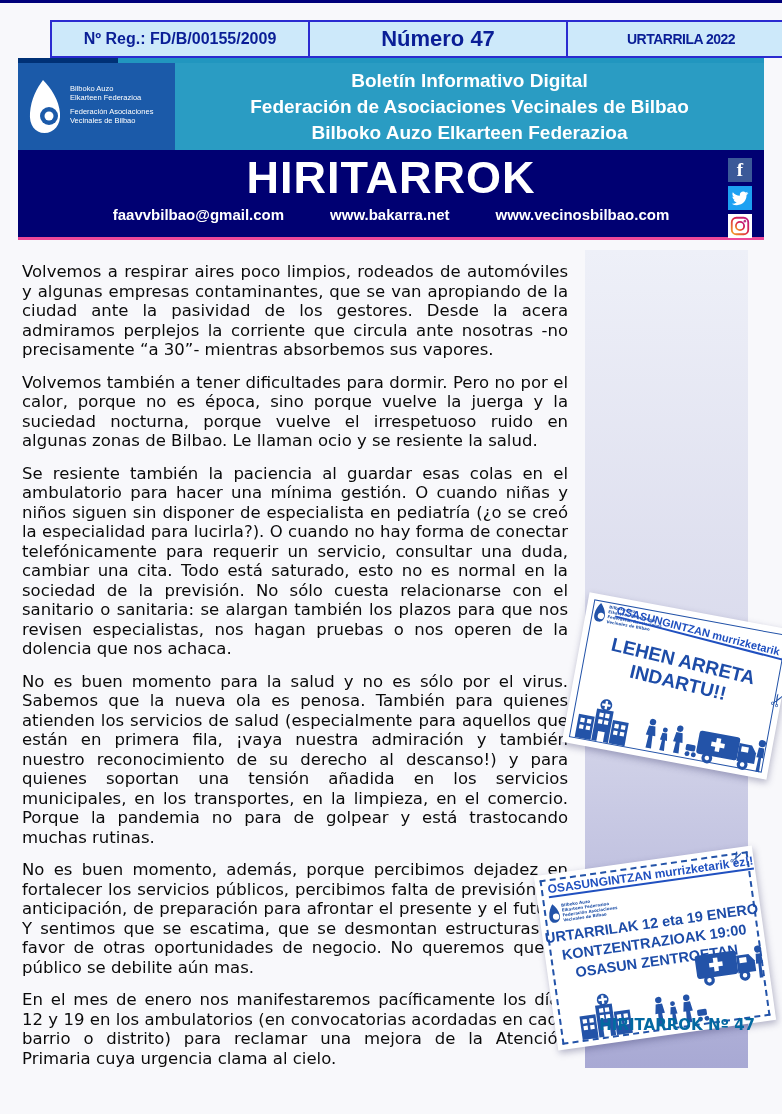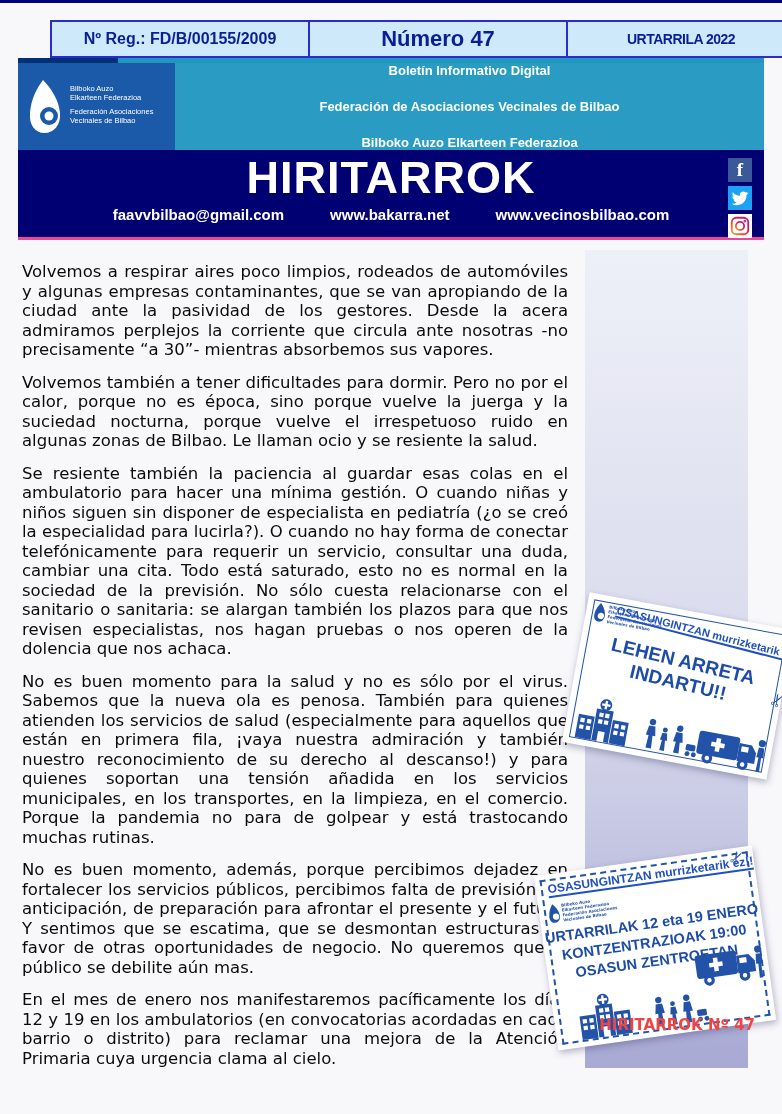--- a/index.html
+++ b/index.html
@@ -23,21 +23,21 @@
   .strip .sl{width:100px;background:#003176;}
   .strip .sr{flex:1;background:#2196bf;}
 
   
   .masthead{position:absolute;left:18px;top:63px;width:746px;height:87px;display:flex;}
   .logo-box{width:157px;background:#1b5aa9;display:flex;align-items:center;padding:6px 4px 6px 10px;box-sizing:border-box;}
   .logo-drop{width:34px;height:58px;flex:none;}
   .logo-texts{margin-left:8px;color:#fff;font-size:7.5px;line-height:9px;font-family:"Liberation Sans",sans-serif;}
   .logo-texts .grp{margin-bottom:5px;}
   .banner{flex:1;background:#2a9cc3;color:#fff;font-weight:bold;text-align:center;display:flex;
-          flex-direction:column;justify-content:space-between;gap:20px;font-size:13px;
+          flex-direction:column;justify-content:center;gap:4px;font-size:19px;
           font-family:"Liberation Sans",sans-serif;}
 
   
   .title-band{position:absolute;left:18px;top:150px;width:746px;height:87px;background:#000072;
               border-bottom:3px solid #ec4899;}
   .band-title{text-align:center;color:#fff;font-size:45px;font-weight:bold;letter-spacing:1px;
               margin-top:3px;line-height:50px;font-family:"Liberation Sans",sans-serif;}
   .contacts{display:flex;justify-content:center;gap:46px;color:#fff;font-weight:bold;font-size:15px;
             margin-top:3px;font-family:"Liberation Sans",sans-serif;}
   .social{position:absolute;right:12px;top:8px;display:flex;flex-direction:column;gap:4px;}
@@ -78,21 +78,21 @@
   .card1 .scissors{right:-3px;top:62px;transform:rotate(-70deg);}
   .card2 .scissors{right:10px;top:0px;transform:rotate(-55deg);}
   .icon-hospital{position:absolute;left:10px;bottom:6px;width:54px;height:46px;}
   .icon-people{position:absolute;left:76px;bottom:8px;width:68px;height:32px;}
   .icon-ambulance{position:absolute;right:6px;bottom:4px;width:70px;height:38px;}
   .card2 .icon-ambulance{bottom:42px;right:4px;}
   .card2 .icon-hospital{left:24px;}
   .card2 .icon-people{left:96px;}
 
   
-  .footer{position:absolute;right:27px;top:1016px;font-size:15px;font-weight:bold;color:#ef4444;}
+  .footer{position:absolute;right:27px;top:1016px;font-size:15px;font-weight:bold;color:#0369a1;}
 </style>
 </head>
 <body>
 
 <div class="page">
 
   <div class="top-rule"></div>
 
   <div class="regbar">
     <div class="regcell c1">Nº Reg.: FD/B/00155/2009</div>

